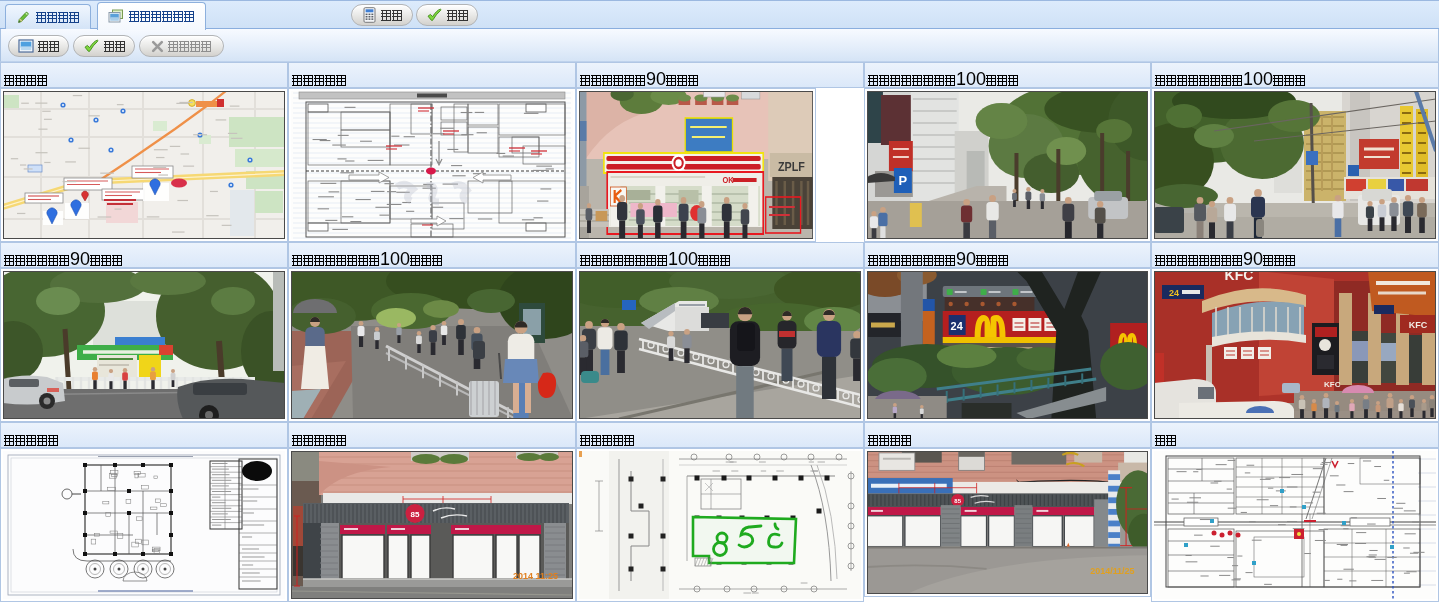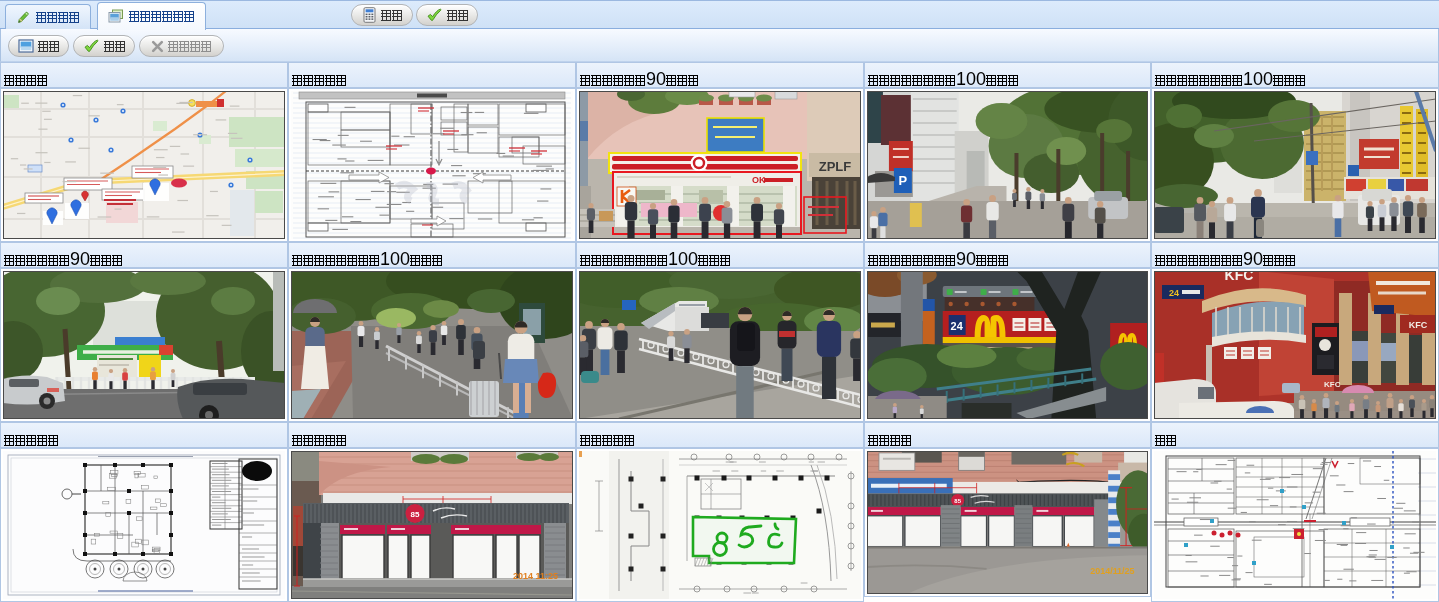--- a/index.html
+++ b/index.html
@@ -359,21 +359,21 @@
         <path d="M136 95 q10 -2 6 8 q-4 8 6 8"></path>
         <path d="M162 95 q8 -4 14 4 q-8 6 0 12"></path>
       </g>
       <path d="M58 84 h30 v-3 l10 5.5 l-10 5.5 v-3 h-30 Z" fill="#fff" stroke="#888" stroke-width="0.8"></path>
       <path d="M220 84 h-28 v-3 l-10 5.5 l10 5.5 v-3 h28 Z" fill="#fff" stroke="#888" stroke-width="0.8"></path>
       <path d="M120 128 h26 v-3 l9 5 l-9 5 v-3 h-26 Z" fill="#fff" stroke="#888" stroke-width="0.8"></path>
       <path d="M148 50 v22 m-3 -4 l3 6 l3 -6" fill="none" stroke="#888" stroke-width="1.2"></path>
     </svg>
   </div>
 <div class="lbl" style="left:576px;top:62px;width:288px;height:26px"><i class="z"></i><i class="z"></i><i class="z"></i><i class="z"></i><i class="z"></i><i class="z"></i><span style="vertical-align:0px">90</span><i class="z"></i><i class="z"></i><i class="z"></i></div>
-<div class="img" style="left:576px;top:88px;width:288px;height:154px">
+<div class="img" style="left:576px;top:88px;width:240px;height:154px">
     <svg viewBox="0 0 282 148" preserveAspectRatio="none">
       <rect x="0" y="0" width="282" height="148" fill="#bab5ac"></rect>
       <rect x="8" y="0" width="222" height="68" fill="#e7c3b8"></rect>
       <path d="M8 68 Q40 28 90 20 L90 0 L8 0 Z" fill="#dcb3a6"></path>
       <rect x="228" y="0" width="54" height="90" fill="#ddcbb8"></rect>
       <rect x="0" y="0" width="9" height="95" fill="#8d9aa6"></rect>
       <rect x="0" y="30" width="9" height="20" fill="#5a7ba8"></rect>
       <rect x="0" y="95" width="12" height="53" fill="#a8a49c"></rect>
       <ellipse cx="75" cy="10" rx="26" ry="13" fill="#5d7c3c"></ellipse>
       <ellipse cx="108" cy="5" rx="22" ry="9" fill="#6b8c48"></ellipse>

